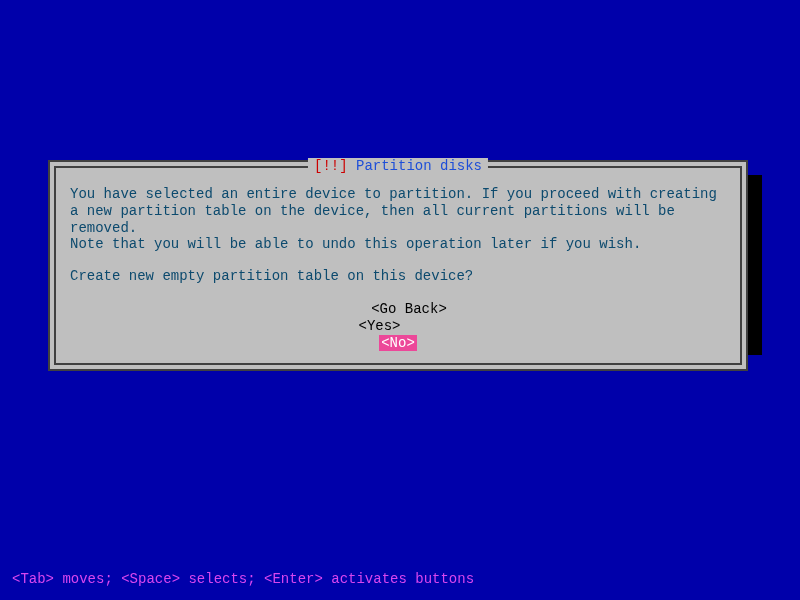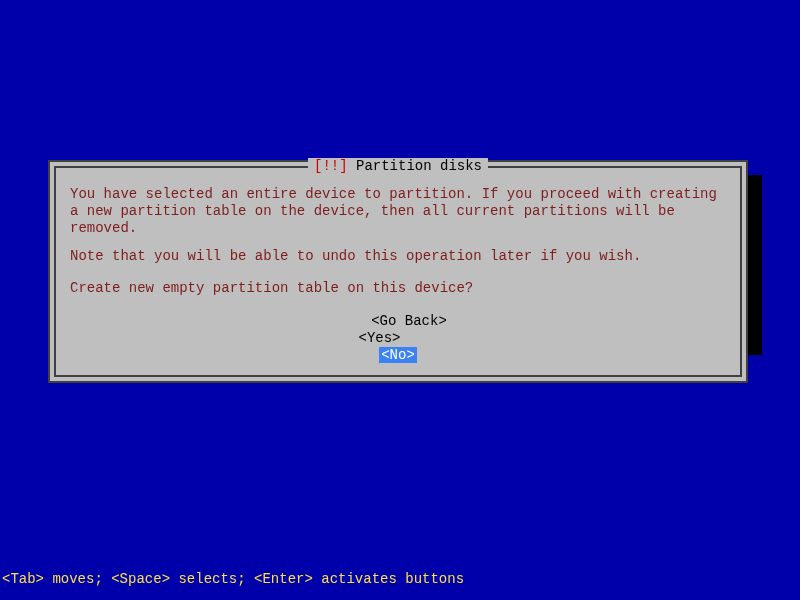--- a/index.html
+++ b/index.html
@@ -41,58 +41,58 @@
   .dialog-title {
     position: absolute;
     top: -10px;
     left: 50%;
     transform: translateX(-50%);
     background: #bfbfbf;
     padding: 0 6px;
     white-space: nowrap;
   }
   .dialog-title .bang { color: #cc0000; }
-  .dialog-title .ttxt { color: #000000; }
-  .body-text { white-space: pre-wrap; color: #7f1d1d; }
+  .dialog-title .ttxt { color: #1d4ed8; }
+  .body-text { white-space: pre-wrap; color: #0c4a6e; }
   .button-row {
     display: flex;
     margin-top: 16px;
     align-items: center;
     flex-direction: column;
   }
   .btn-goback { margin-left: 22px; }
   .spacer { flex: 1; }
   .btn-yes { margin-right: 37px; }
   .btn-no {
-    background: #3b82f6;
+    background: #ec4899;
     color: #ffffff;
     padding: 0 2px;
   }
   .statusbar {
     position: absolute;
-    left: 2px;
+    left: 12px;
     bottom: 12px;
-    color: #fde047;
+    color: #d946ef;
     white-space: pre;
   }
 </style>
 </head>
 <body>
 
 <div class="dialog-shadow"></div>
 
 <div class="dialog">
   <div class="dialog-inner">
     <div class="dialog-title">
       <span class="bang">[!!]</span>
       <span class="ttxt"> </span><span class="ttxt">Partition disks</span><span class="ttxt"> </span>
     </div>
 
     <div class="body-text">You have selected an entire device to partition. If you proceed with creating a new partition table on the device, then all current partitions will be removed.</div>
-    <div class="body-text" style="margin-top:12px">Note that you will be able to undo this operation later if you wish.</div>
+    <div class="body-text" style="margin-top:0">Note that you will be able to undo this operation later if you wish.</div>
     <div class="body-text" style="margin-top:15px">Create new empty partition table on this device?</div>
 
     <div class="button-row">
       <span class="btn-goback">&lt;Go Back&gt;</span>
       <span class="spacer"></span>
       <span class="btn-yes">&lt;Yes&gt;</span>
       <span class="btn-no">&lt;No&gt;</span>
     </div>
   </div>
 </div>

